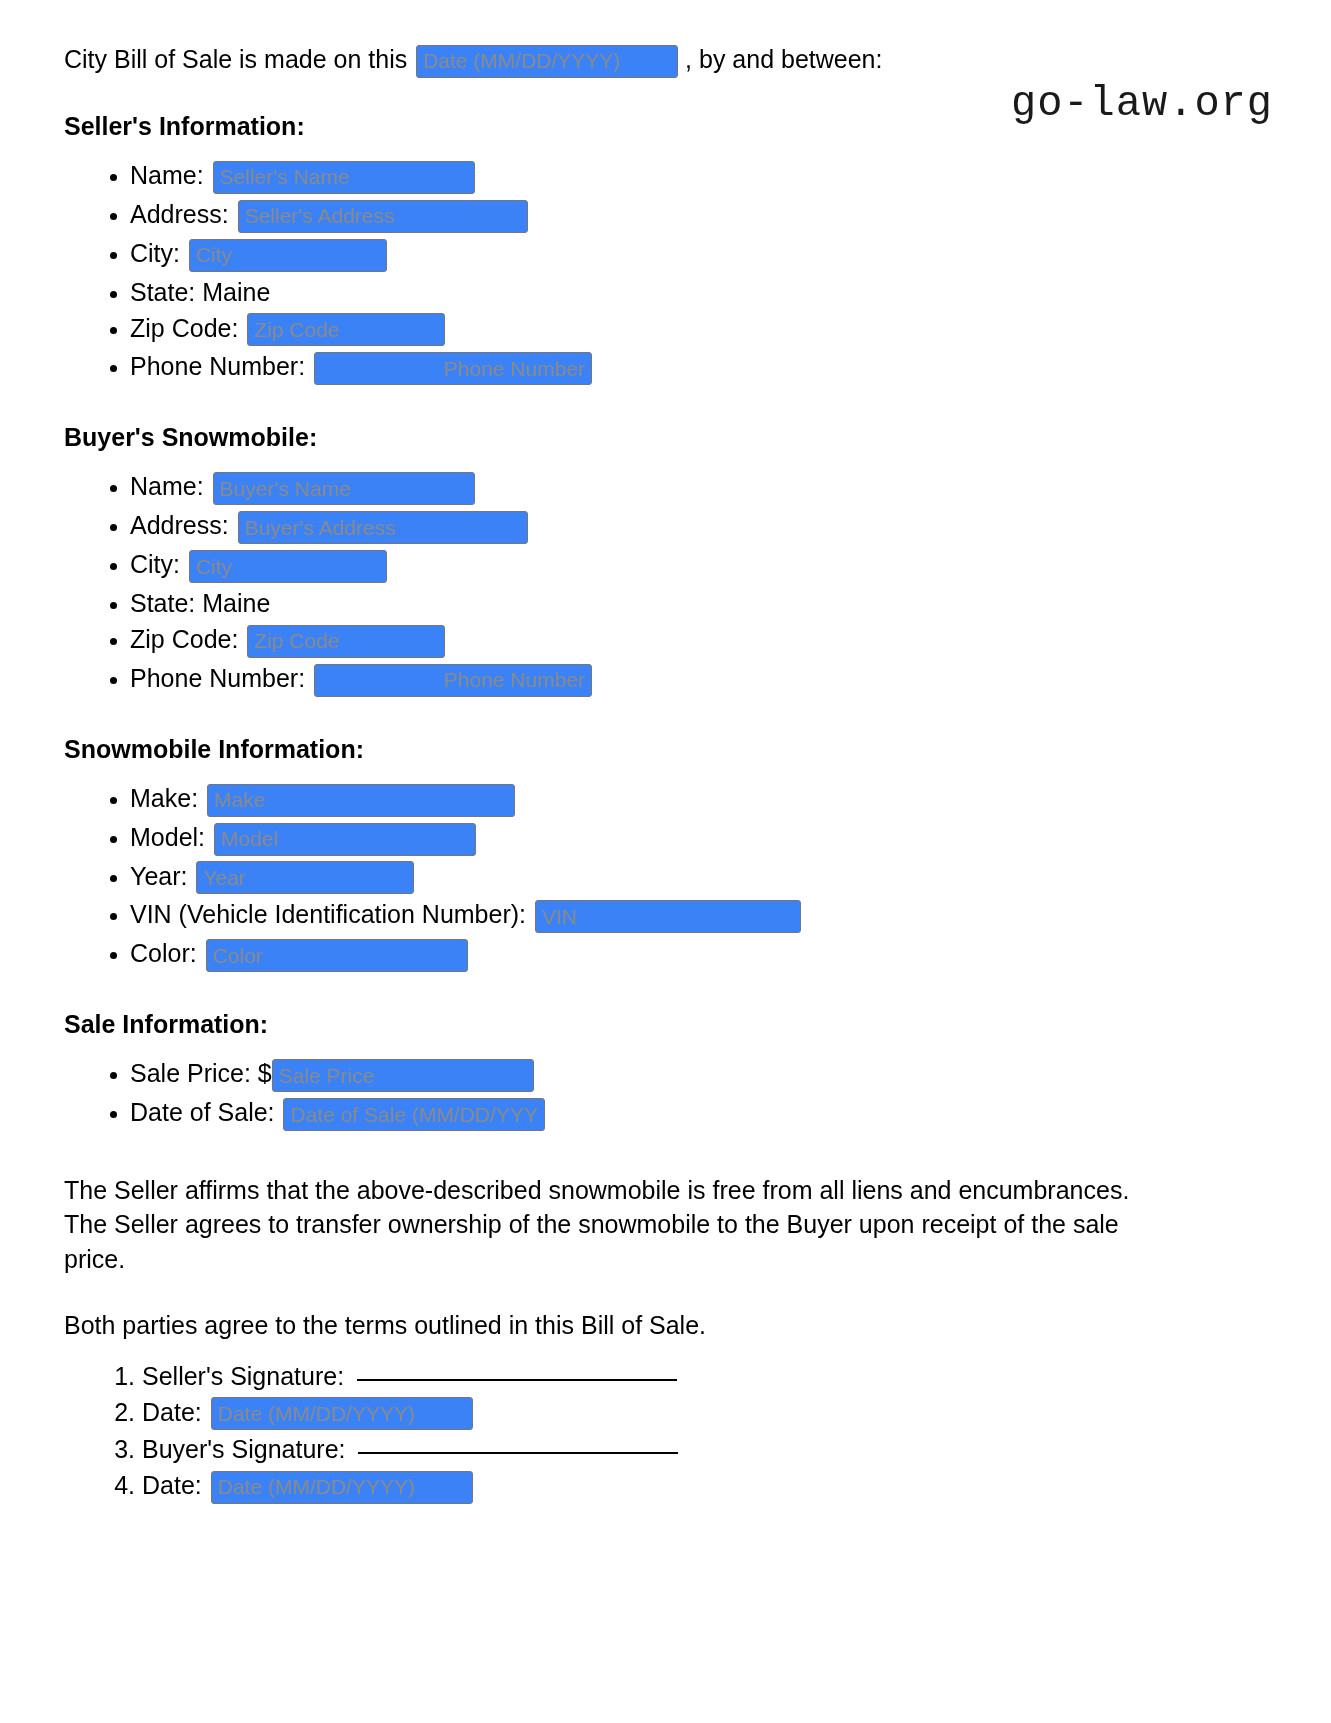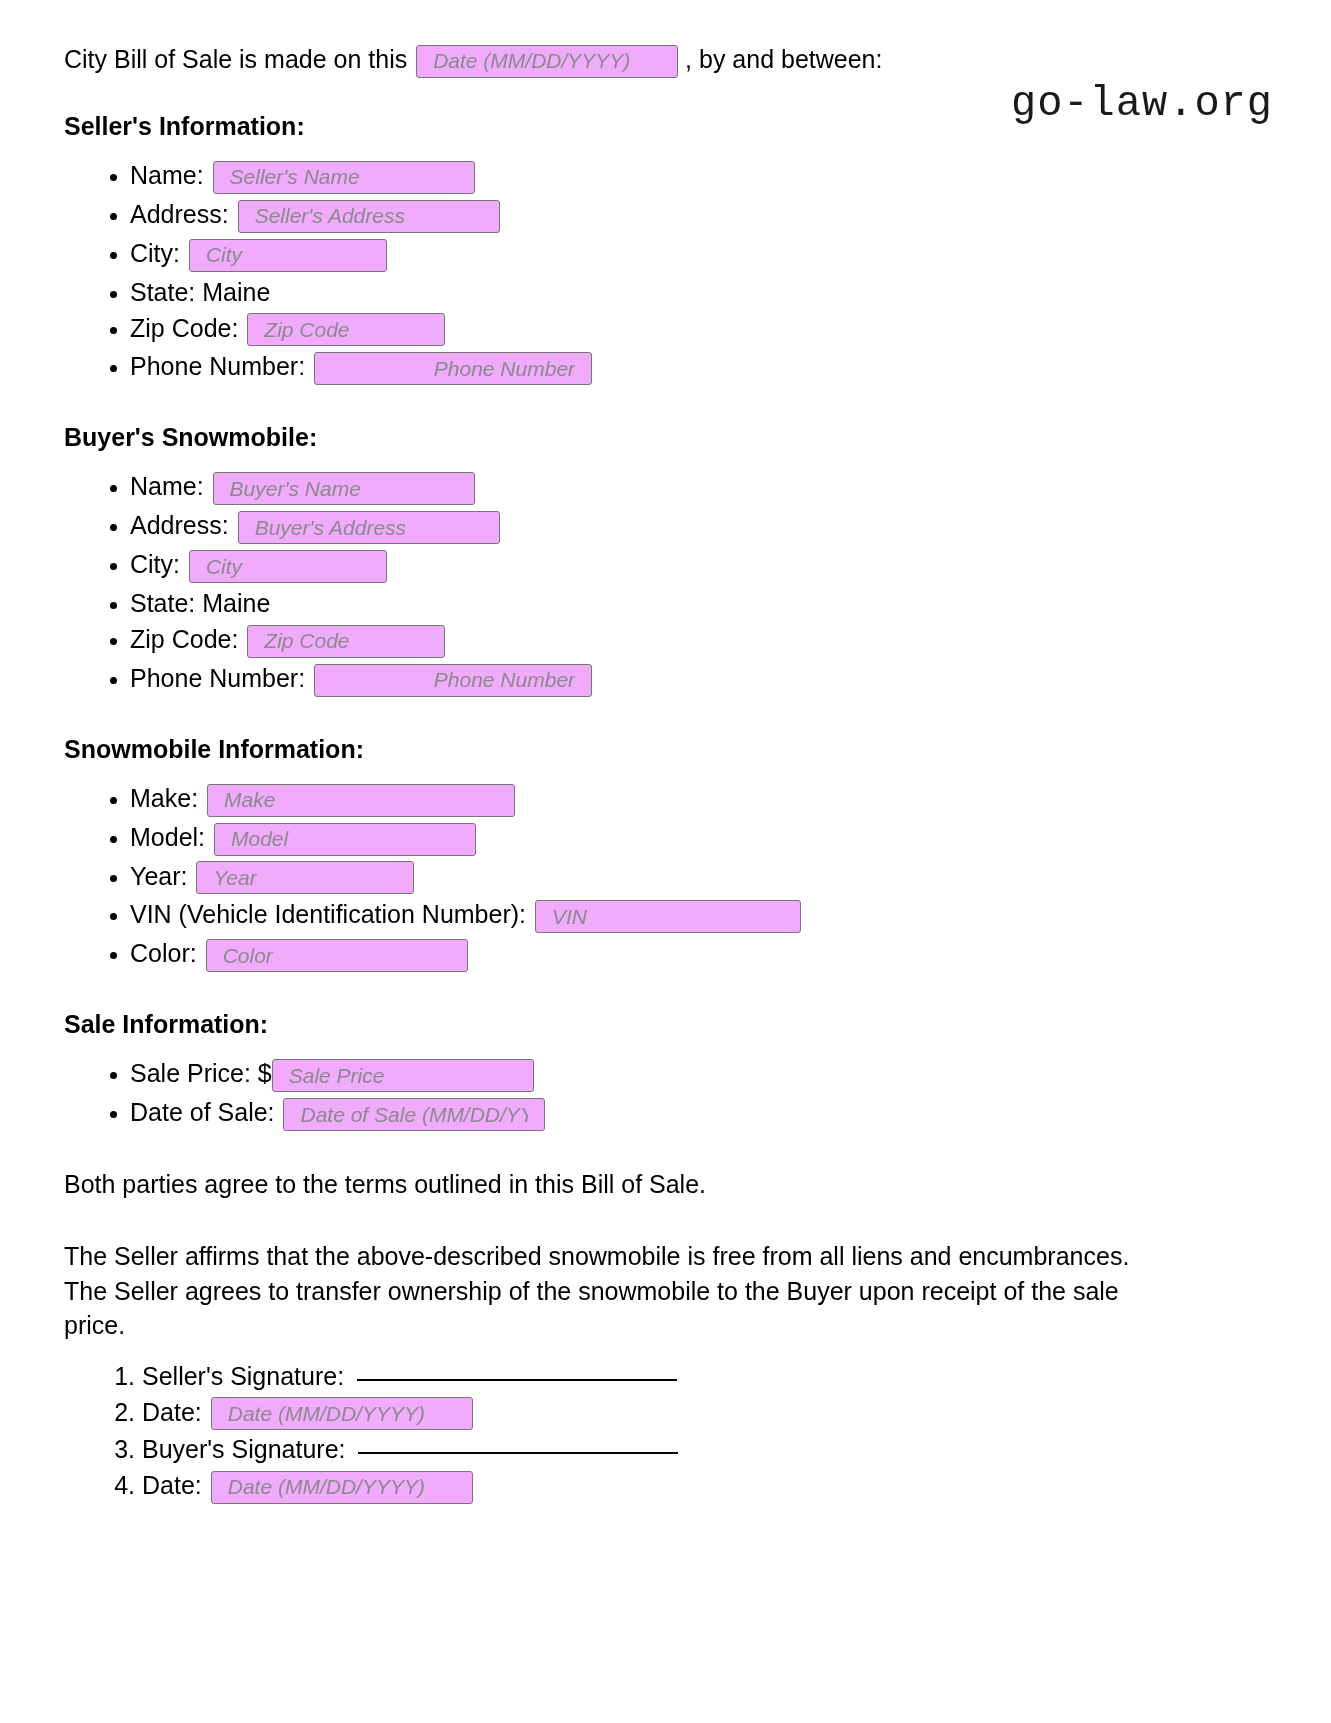--- a/index.html
+++ b/index.html
@@ -85,39 +85,38 @@
     line-height: 1.3;
     margin: 0;
     padding: 0 0 3px 0;
     white-space: nowrap;
   }
 
   input.fld {
     font-family: "Liberation Sans", "DejaVu Sans", sans-serif;
     font-size: 21px;
     color: #000000;
-    background: #f0abfc;
+    background: #3b82f6;
     border: 1px solid #767676;
     border-radius: 3px;
-    padding: 4px 16px;
+    padding: 4px 6px;
     margin: 0 0 0 2px;
     vertical-align: middle;
     box-sizing: border-box;
     height: 33px;
     outline: none;
-    font-style: italic;
   }
   input.fld::placeholder {
     color: #8a8a8a;
     opacity: 1;
   }
 
   .w-date     { width: 262px; }
   .w-name     { width: 262px; }
-  .w-address  { width: 262px; }
+  .w-address  { width: 290px; }
   .w-city     { width: 198px; }
   .w-zip      { width: 198px; }
   .w-phone    { width: 278px; text-align: right; }
   .w-make     { width: 308px; }
   .w-model    { width: 262px; }
   .w-year     { width: 218px; }
   .w-vin      { width: 266px; }
   .w-color    { width: 262px; }
   .w-price    { width: 262px; }
   .w-saledate { width: 262px; }
@@ -238,23 +237,23 @@
   <ul class="field-list">
     <li>
       <span>Sale Price: $</span><input class="fld w-price" type="text" style="margin-left: 0px;" placeholder="Sale Price">
     </li>
     <li>
       <span>Date of Sale:</span>
       <input class="fld w-saledate" type="text" placeholder="Date of Sale (MM/DD/YYYY)" style="">
     </li>
   </ul>
 
+  <p class="body-text">The Seller affirms that the above-described snowmobile is free from all liens and encumbrances. The Seller agrees to transfer ownership of the snowmobile to the Buyer upon receipt of the sale price.</p>
+
   <p class="body-text tight">Both parties agree to the terms outlined in this Bill of Sale.</p>
-
-  <p class="body-text">The Seller affirms that the above-described snowmobile is free from all liens and encumbrances. The Seller agrees to transfer ownership of the snowmobile to the Buyer upon receipt of the sale price.</p>
 
   <ol class="sig-list">
     <li>
       <span>Seller's Signature:</span>
       <span class="sig-rule"></span>
     </li>
     <li>
       <span>Date:</span>
       <input class="fld w-sigdate" type="text" placeholder="Date (MM/DD/YYYY)" style="">
     </li>

